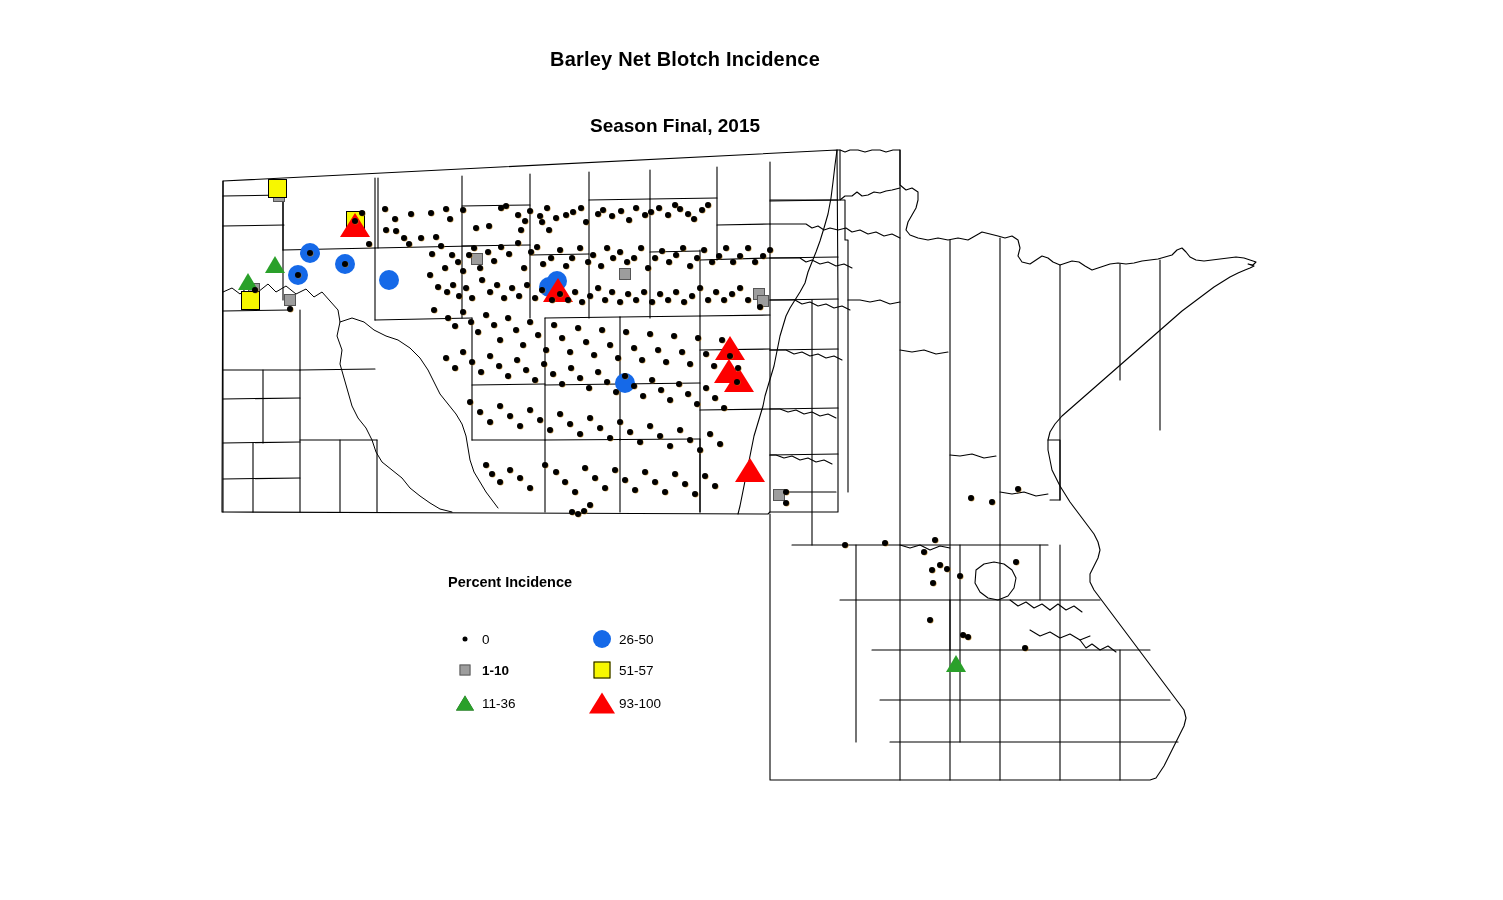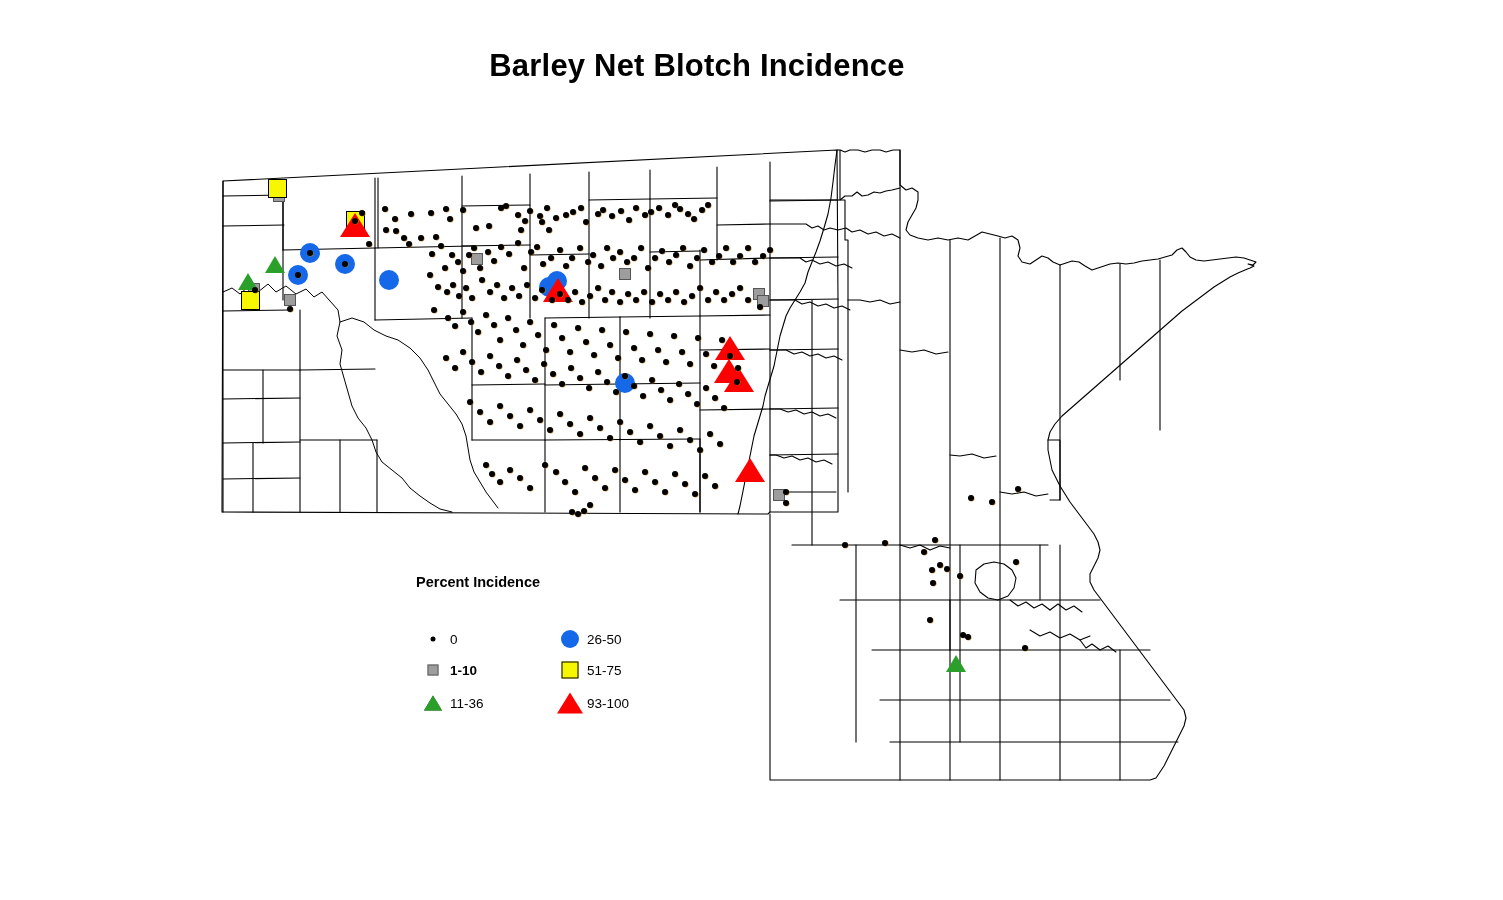--- a/index.html
+++ b/index.html
@@ -1,32 +1,32 @@
 <!DOCTYPE html>
 <html><head>
 <meta charset="utf-8">
 <style>
   html,body{margin:0;padding:0;background:#ffffff;}
   body{width:1503px;height:900px;overflow:hidden;font-family:"Liberation Sans",sans-serif;color:#000;}
   #stage{position:relative;width:1503px;height:900px;background:#fff;}
 
   .title{
-    position:absolute;left:12px;top:48px;width:1370px;text-align:center;
-    font-size:31px;font-weight:bold;letter-spacing:.2px;
+    position:absolute;left:0;top:48px;width:1370px;text-align:center;
+    font-size:20px;font-weight:bold;letter-spacing:.2px;
   }
   .subtitle{
     position:absolute;left:0;top:115px;width:1350px;text-align:center;
     font-size:19px;font-weight:bold;
   }
 
   #mapwrap{position:absolute;left:0;top:0;width:1503px;height:900px;}
   #mapsvg{position:absolute;left:0;top:0;width:1503px;height:900px;}
 
   
-  .legend{position:absolute;left:416px;top:574px;width:240px;height:130px;}
+  .legend{position:absolute;left:448px;top:574px;width:240px;height:130px;}
   .legend-title{font-size:14.5px;font-weight:bold;white-space:nowrap;}
   .legend-cols{position:relative;margin-top:22px;}
   .lg-item{position:absolute;display:flex;align-items:center;}
   .lg-sym{width:34px;height:26px;position:relative;display:inline-block;}
   .lg-lab{font-size:13.5px;white-space:nowrap;}
 
   .sym{position:absolute;left:50%;top:50%;transform:translate(-50%,-50%);}
   .s-dot{width:5px;height:5px;border-radius:50%;background:#000;}
   .s-sq-gray{width:11px;height:11px;background:#9d9d9d;border:1.2px solid #5d5d5d;box-sizing:border-box;}
   .s-tri-green{width:0;height:0;border-left:9px solid transparent;border-right:9px solid transparent;border-bottom:15px solid #2aa02a;filter:drop-shadow(0 0 0.6px #123d12);}
@@ -42,20 +42,21 @@
   .mk-circ{width:20px;height:20px;border-radius:50%;background:#1569e8;}
   .mk-tri-green{width:0;height:0;border-left:10px solid transparent;border-right:10px solid transparent;border-bottom:17px solid #2aa02a;}
   .mk-tri-red{width:0;height:0;border-left:15px solid transparent;border-right:15px solid transparent;border-bottom:24px solid #fd0000;}
 </style>
 </head>
 <body>
 
 <div id="stage">
 
   <div class="title">Barley Net Blotch Incidence</div>
+  <div class="subtitle">Season Final, 2015</div>
 
   <div id="mapwrap">
     <svg id="mapsvg" viewBox="0 0 1503 900">
       <g fill="none" stroke="#000" stroke-width="1.1" stroke-linejoin="round" stroke-linecap="round">
 
         <path d="M223 181 L837 150 L837 152 L838 300 L838 512 L770 512 L768 514 L222 512 Z"></path>
 
         <path d="M223 181 L223 512"></path>
         <path d="M283 180 L283 300"></path>
         <path d="M283 195 L223 196"></path>
@@ -222,21 +223,21 @@
         <span class="lg-sym">
             <span class="sym s-circ-blue"></span>
           </span>
         <span class="lg-lab">26-50</span>
       </div>
 
       <div class="lg-item" style="left:137px;top:45px;">
         <span class="lg-sym">
             <span class="sym s-sq-yellow"></span>
           </span>
-        <span class="lg-lab">51-75</span>
+        <span class="lg-lab">51-57</span>
       </div>
 
       <div class="lg-item" style="left:137px;top:78px;">
         <span class="lg-sym">
             <span class="sym s-tri-red"></span>
           </span>
         <span class="lg-lab">93-100</span>
       </div>
 
     </div>

